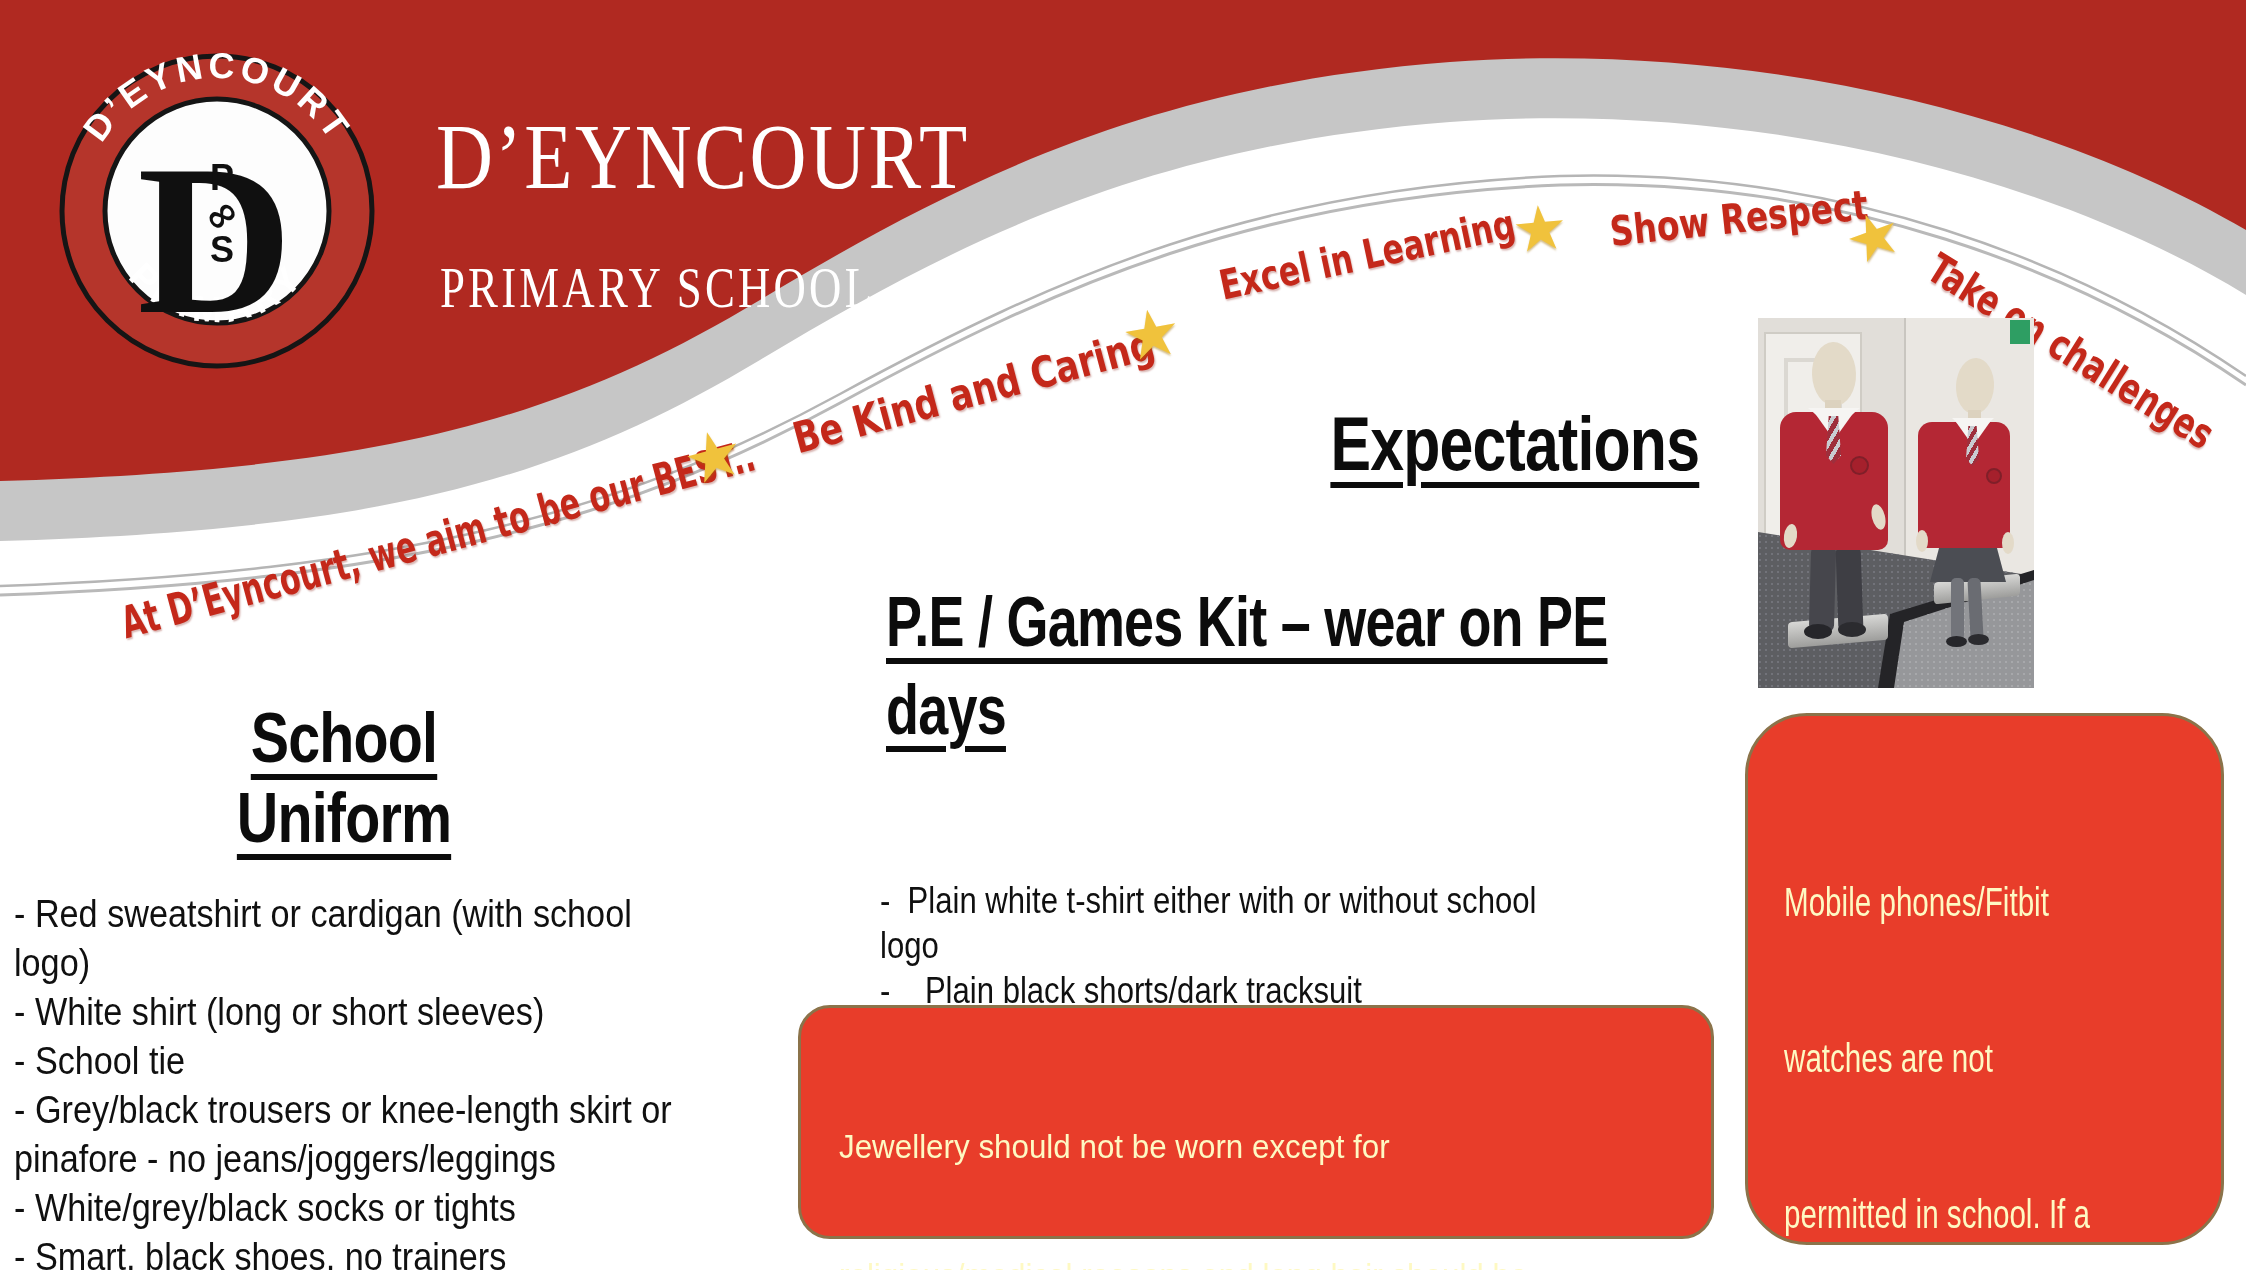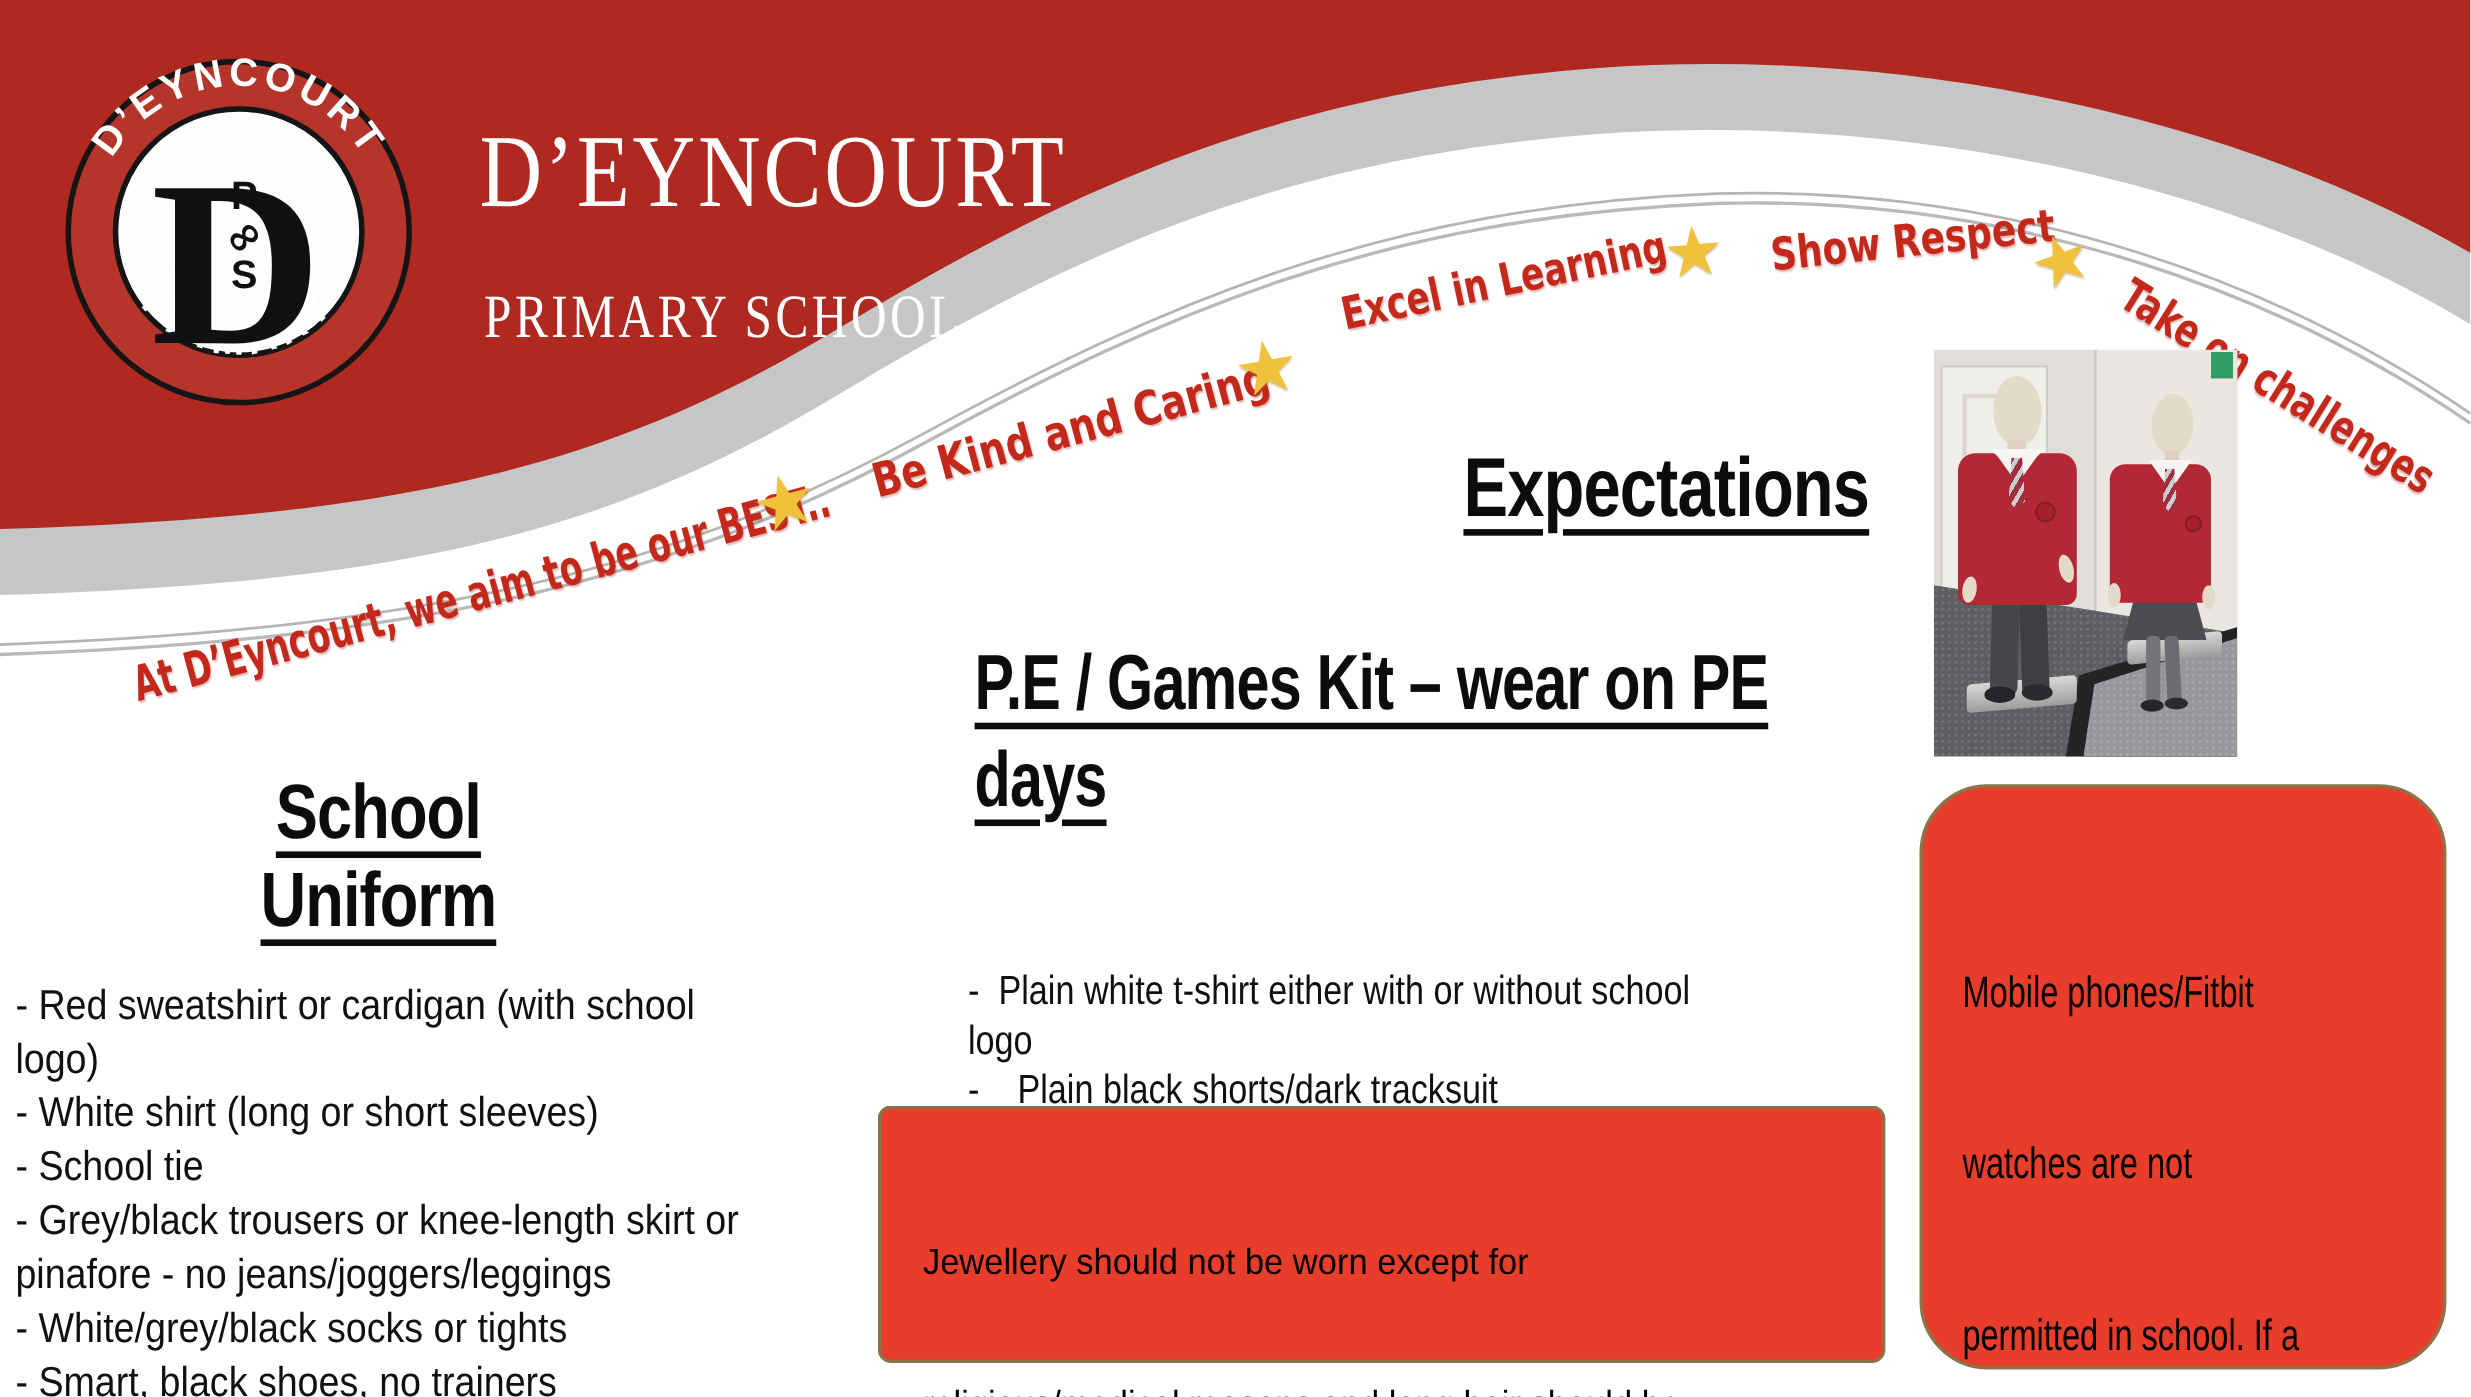--- a/index.html
+++ b/index.html
@@ -46,22 +46,22 @@
   #uniform-title{left:94px;top:698px;width:500px;text-align:center;font-size:70px;
      transform:scaleX(.82);transform-origin:center top;}
 
   
   .body-text{color:#101010;white-space:pre;transform-origin:0 0;}
   .body-text div{position:static;}
   #uniform-list{left:14px;top:792px;font-size:38px;line-height:49px;transform:scaleX(.90);}
   #pe-list{left:880px;top:788px;font-size:37px;line-height:45px;transform:scaleX(.84);}
 
   
-  .note{background:#e83d2a;border:3px solid #8b734a;color:#000000;}
-  #jewellery-box{left:798px;top:1005px;width:916px;height:234px;border-radius:12px;}
+  .note{background:#e83d2a;border:3px solid #8b734a;color:#fef9c3;}
+  #jewellery-box{left:798px;top:1005px;width:916px;height:234px;border-radius:32px;}
   #jewellery-text{left:38px;top:31px;font-size:33px;line-height:43px;white-space:pre;
      transform:scaleX(.95);transform-origin:0 0;}
   #jewellery-text div{position:static;}
   #mobile-box{left:1745px;top:713px;width:479px;height:532px;border-radius:62px;}
   #mobile-text{left:36px;top:56px;font-size:40px;line-height:52px;white-space:pre;
      transform:scaleX(.74);transform-origin:0 0;}
   #mobile-text div{position:static;}
 
   
   #photo{left:1758px;top:318px;width:276px;height:370px;background:#e1ded9;overflow:hidden;}

